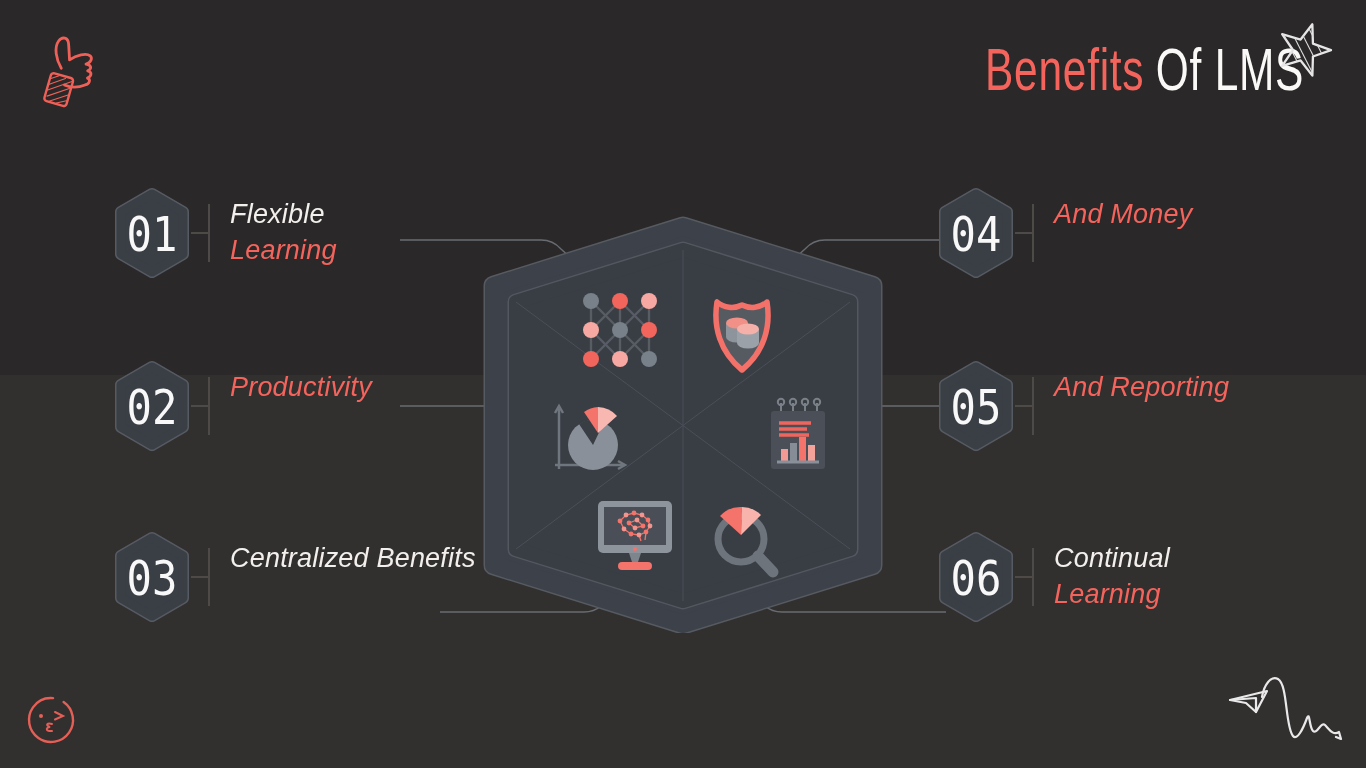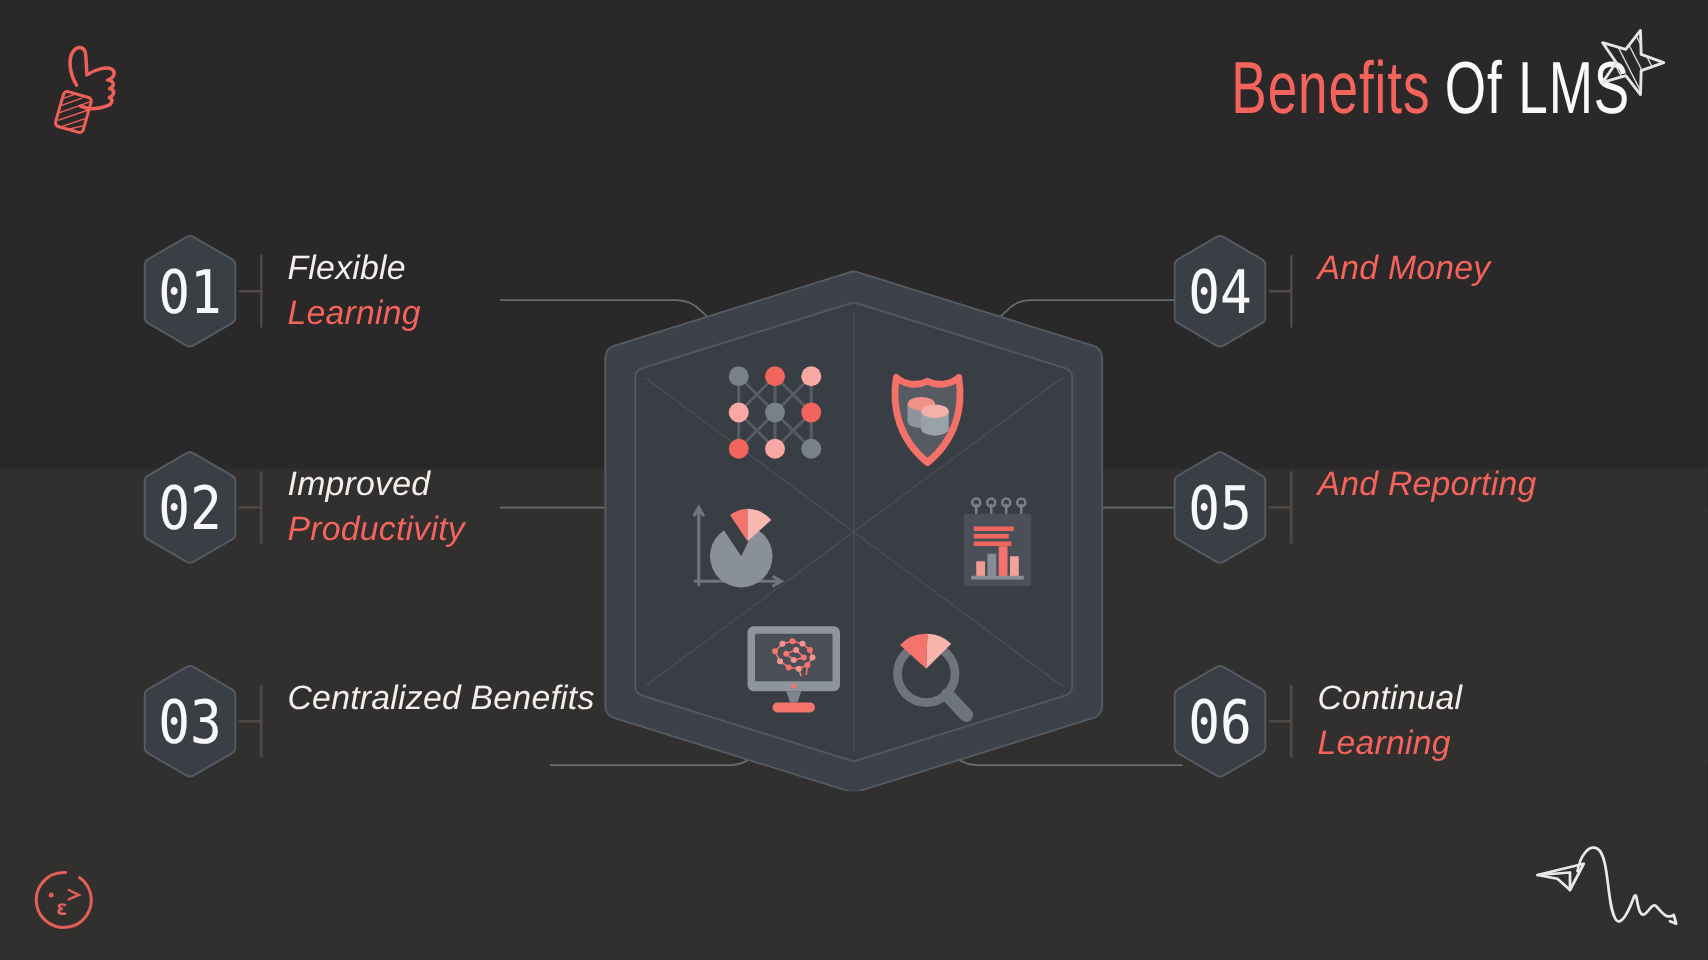--- a/index.html
+++ b/index.html
@@ -211,21 +211,20 @@
 
 <div class="item" style="left:114px;top:360px;">
   <svg class="num-hex" viewBox="0 0 76 92">
     <polygon points="38,7 69,25 69,67 38,85 7,67 7,25" fill="#3a3e45" stroke="#565b63" stroke-width="12" stroke-linejoin="round"></polygon>
     <polygon points="38,7 69,25 69,67 38,85 7,67 7,25" fill="#3a3e45" stroke="#3a3e45" stroke-width="9" stroke-linejoin="round"></polygon>
   </svg>
   <div class="num">02</div>
   <div class="tick-v"></div>
   <div class="tick-h"></div>
   <div class="benefit-text">
-    <div class="benefit-title">Improved</div>
     <div class="benefit-subtitle">Productivity</div>
   </div>
 </div>
 
 <div class="item" style="left:114px;top:531px;">
   <svg class="num-hex" viewBox="0 0 76 92">
     <polygon points="38,7 69,25 69,67 38,85 7,67 7,25" fill="#3a3e45" stroke="#565b63" stroke-width="12" stroke-linejoin="round"></polygon>
     <polygon points="38,7 69,25 69,67 38,85 7,67 7,25" fill="#3a3e45" stroke="#3a3e45" stroke-width="9" stroke-linejoin="round"></polygon>
   </svg>
   <div class="num">03</div>

